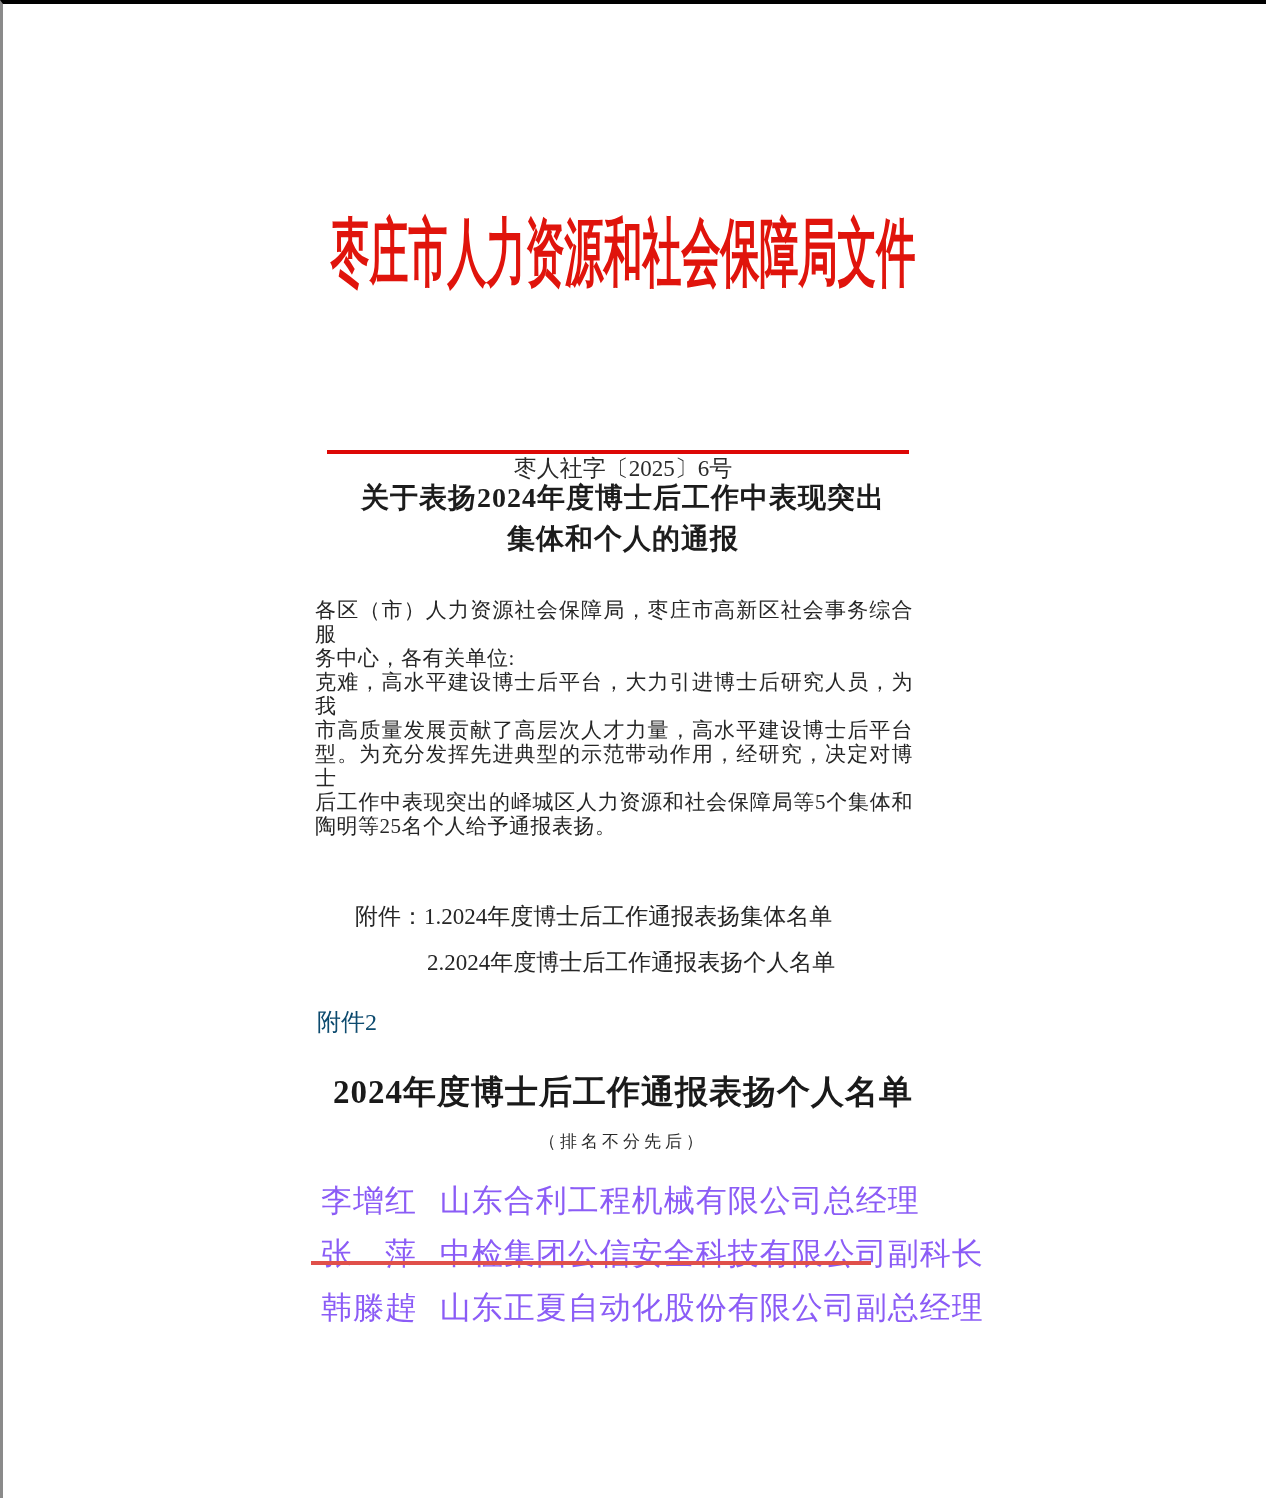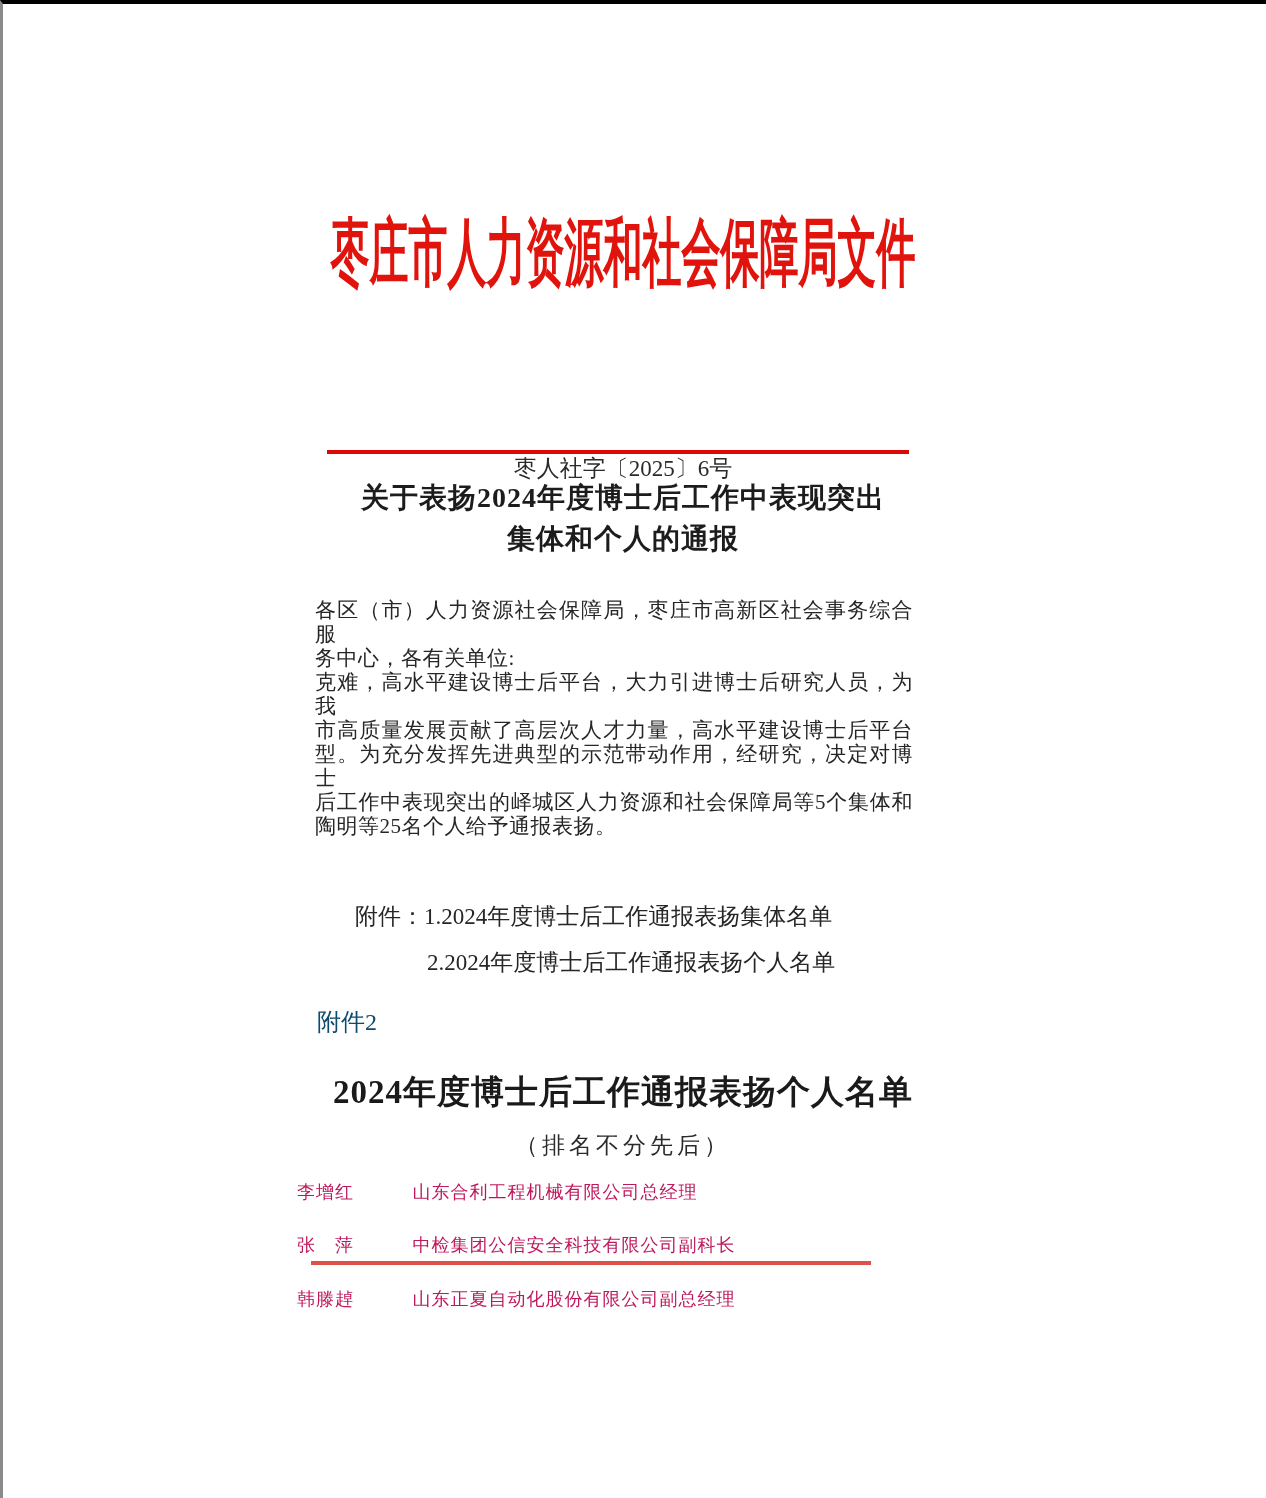--- a/index.html
+++ b/index.html
@@ -114,29 +114,29 @@
     color: #1a1a1a;
     letter-spacing: 1px;
     white-space: nowrap;
   }
   .list-subtitle {
     position: absolute;
     top: 1126px;
     left: 260px;
     width: 720px;
     text-align: center;
-    font-size: 23px;
+    font-size: 17px;
     color: #2a2a2a;
     letter-spacing: 4px;
   }
   .name-row {
     position: absolute;
-    left: 294px;
-    font-size: 18px;
-    color: #be185d;
+    left: 318px;
+    font-size: 31px;
+    color: #8b5cf6;
     white-space: nowrap;
     letter-spacing: 1px;
   }
   .name-row .nm { display: inline-block; width: 110px; }
   .name-row .ttl { display: inline-block; }
   .row-0 { top: 1176px; }
   .row-1 { top: 1229px; }
   .row-2 { top: 1283px; }
   .name-underline {
     position: absolute;

